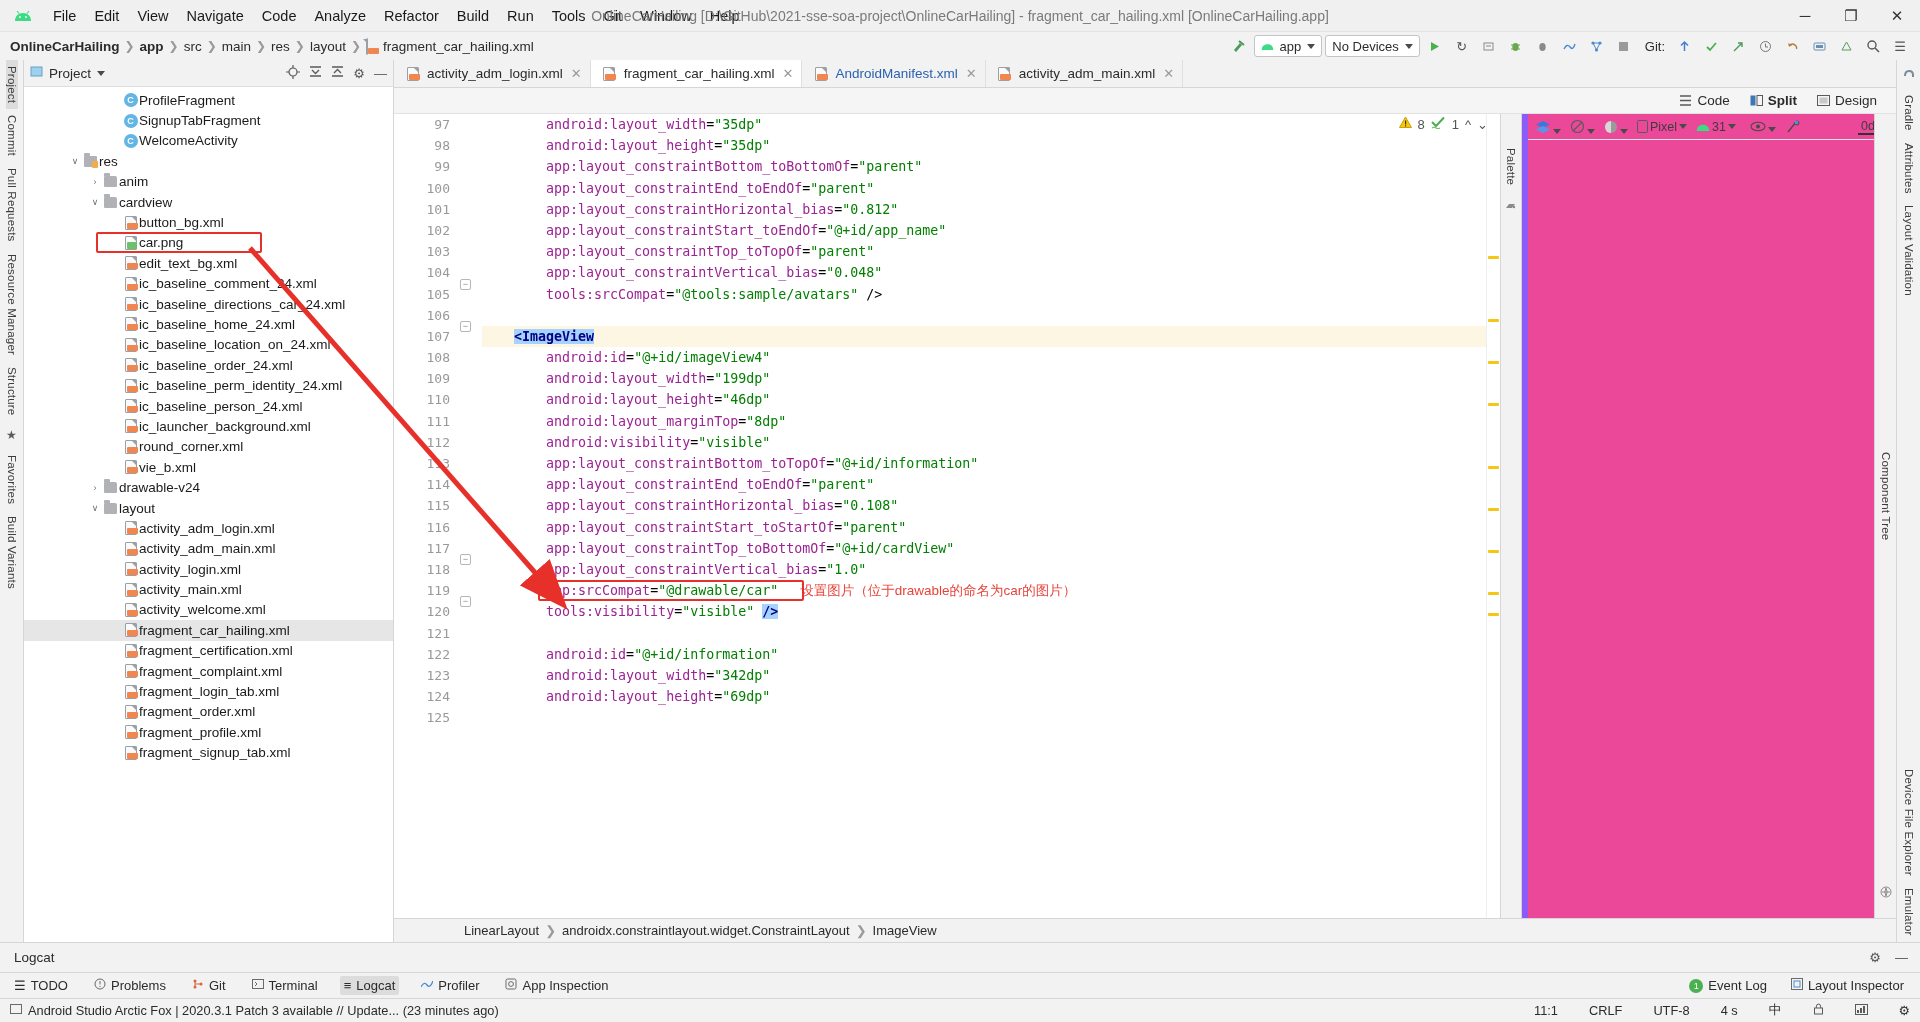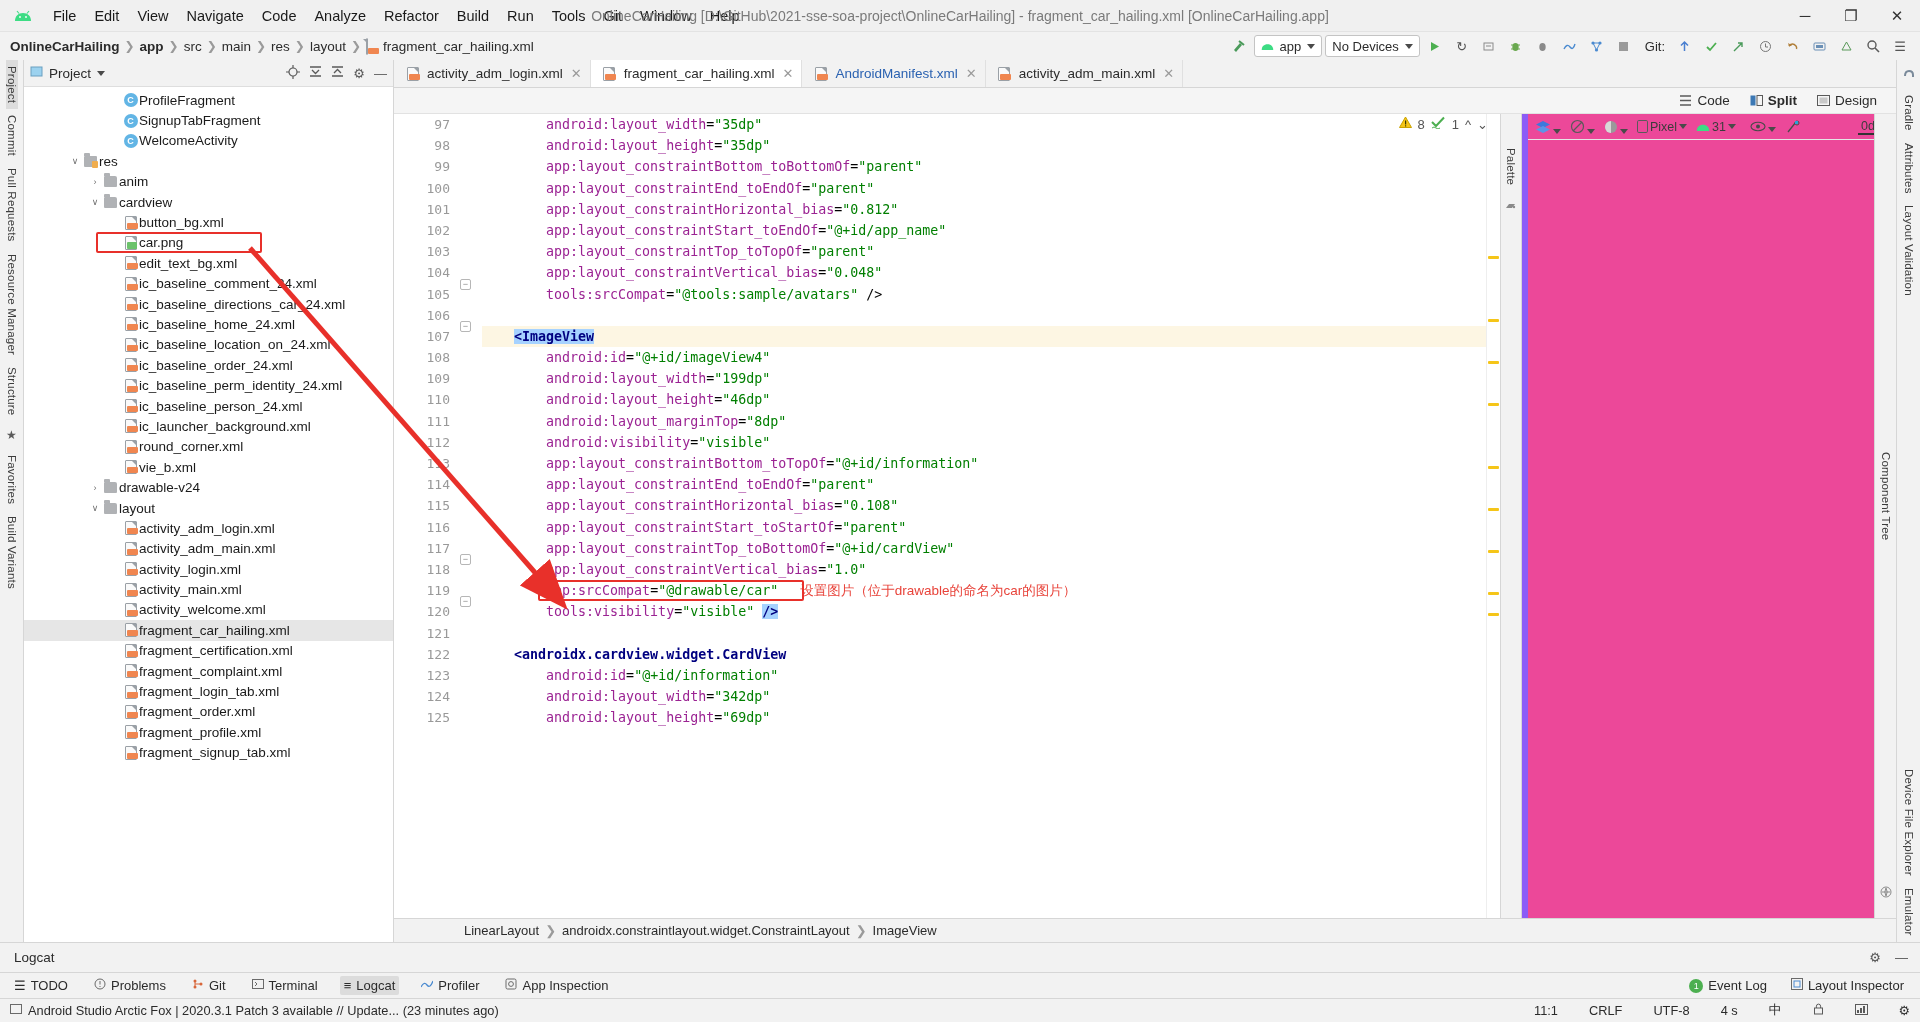--- a/index.html
+++ b/index.html
@@ -832,21 +832,20 @@
               <div class="cline">&nbsp;&nbsp;&nbsp;&nbsp;&nbsp;&nbsp;&nbsp;&nbsp;<span class="tok-attr">android:visibility</span><span class="tok-eq">=</span><span class="tok-val">"visible"</span></div>
               <div class="cline">&nbsp;&nbsp;&nbsp;&nbsp;&nbsp;&nbsp;&nbsp;&nbsp;<span class="tok-attr">app:layout_constraintBottom_toTopOf</span><span class="tok-eq">=</span><span class="tok-val">"@+id/information"</span></div>
               <div class="cline">&nbsp;&nbsp;&nbsp;&nbsp;&nbsp;&nbsp;&nbsp;&nbsp;<span class="tok-attr">app:layout_constraintEnd_toEndOf</span><span class="tok-eq">=</span><span class="tok-val">"parent"</span></div>
               <div class="cline">&nbsp;&nbsp;&nbsp;&nbsp;&nbsp;&nbsp;&nbsp;&nbsp;<span class="tok-attr">app:layout_constraintHorizontal_bias</span><span class="tok-eq">=</span><span class="tok-val">"0.108"</span></div>
               <div class="cline">&nbsp;&nbsp;&nbsp;&nbsp;&nbsp;&nbsp;&nbsp;&nbsp;<span class="tok-attr">app:layout_constraintStart_toStartOf</span><span class="tok-eq">=</span><span class="tok-val">"parent"</span></div>
               <div class="cline">&nbsp;&nbsp;&nbsp;&nbsp;&nbsp;&nbsp;&nbsp;&nbsp;<span class="tok-attr">app:layout_constraintTop_toBottomOf</span><span class="tok-eq">=</span><span class="tok-val">"@+id/cardView"</span></div>
               <div class="cline">&nbsp;&nbsp;&nbsp;&nbsp;&nbsp;&nbsp;&nbsp;&nbsp;<span class="tok-attr">app:layout_constraintVertical_bias</span><span class="tok-eq">=</span><span class="tok-val">"1.0"</span></div>
               <div class="cline" id="boxed-line" style="position: relative;">&nbsp;&nbsp;&nbsp;&nbsp;&nbsp;&nbsp;&nbsp;&nbsp;<span class="tok-attr">app:srcCompat</span><span class="tok-eq">=</span><span class="tok-val">"@drawable/car"</span><span class="cmt-red" style="margin-left:22px">设置图片（位于drawable的命名为car的图片）</span><div class="redbox" style="left: 56px; top: 0px; width: 266px; height: 21px;"></div></div>
               <div class="cline">&nbsp;&nbsp;&nbsp;&nbsp;&nbsp;&nbsp;&nbsp;&nbsp;<span class="tok-attr">tools:visibility</span><span class="tok-eq">=</span><span class="tok-val">"visible"</span><span class="tok-punct"> </span><span class="tok-tag sel-blue">/&gt;</span></div>
               <div class="cline"></div>
-              <div class="cline">&nbsp;&nbsp;&nbsp;&nbsp;<span class="tok-tag">&lt;androidx.cardview.widget.CardView</span></div>
               <div class="cline">&nbsp;&nbsp;&nbsp;&nbsp;&nbsp;&nbsp;&nbsp;&nbsp;<span class="tok-attr">android:id</span><span class="tok-eq">=</span><span class="tok-val">"@+id/information"</span></div>
               <div class="cline">&nbsp;&nbsp;&nbsp;&nbsp;&nbsp;&nbsp;&nbsp;&nbsp;<span class="tok-attr">android:layout_width</span><span class="tok-eq">=</span><span class="tok-val">"342dp"</span></div>
               <div class="cline">&nbsp;&nbsp;&nbsp;&nbsp;&nbsp;&nbsp;&nbsp;&nbsp;<span class="tok-attr">android:layout_height</span><span class="tok-eq">=</span><span class="tok-val">"69dp"</span></div>
             </div>
           <div class="inspect">
             <div class="insp-mark" style="top:142px"></div>
             <div class="insp-mark" style="top:205px"></div>
             <div class="insp-mark" style="top:247px"></div>
             <div class="insp-mark" style="top:289px"></div>
             <div class="insp-mark" style="top:352px"></div>

